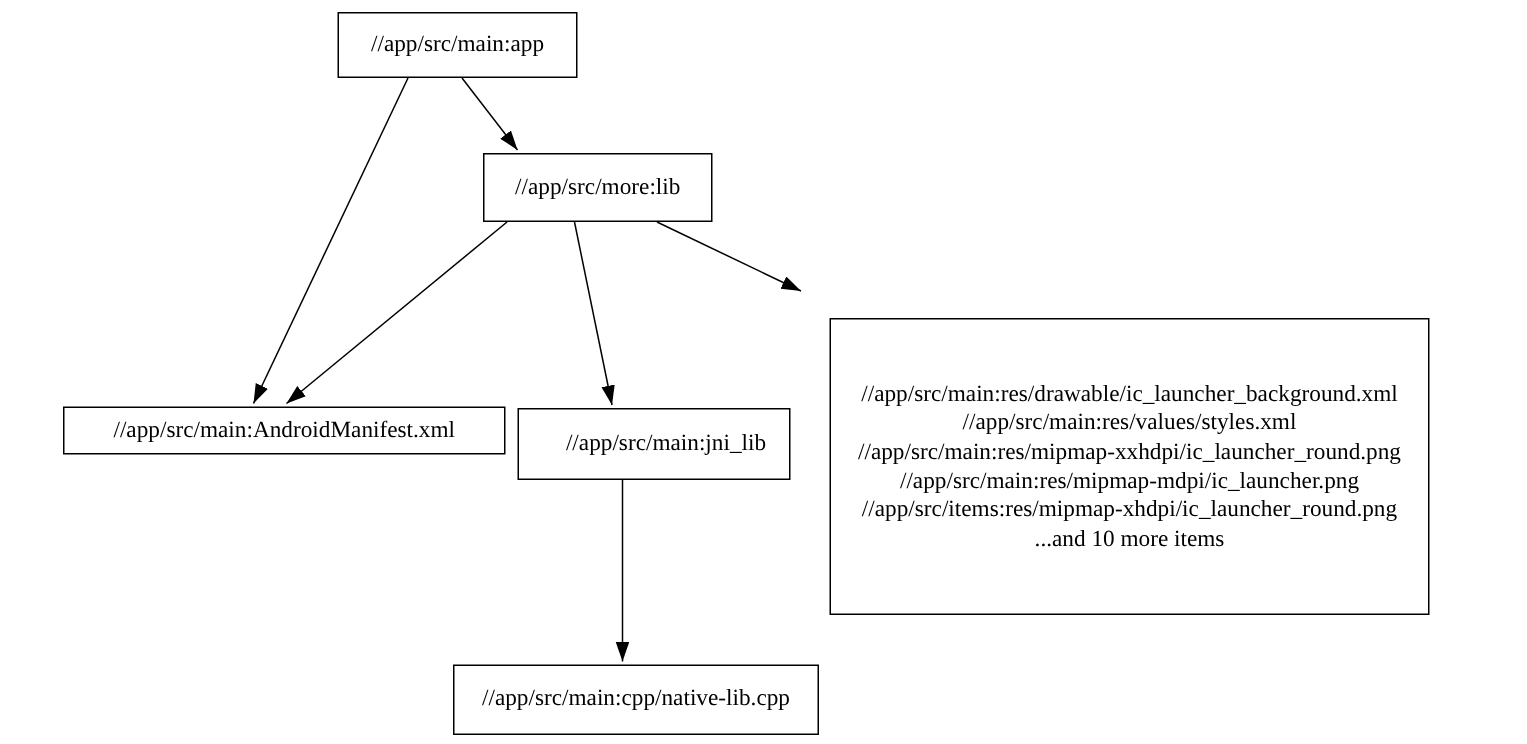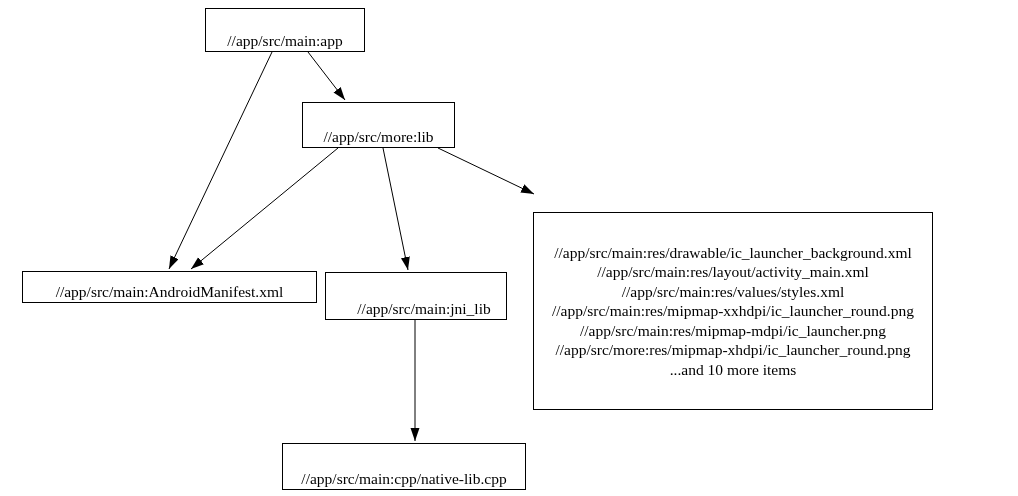--- a/index.html
+++ b/index.html
@@ -22,26 +22,27 @@
     top: 0;
     width: 1018px;
     height: 496px;
   }
   .node {
     position: absolute;
     box-sizing: border-box;
     border: 1px solid #000000;
     background: #ffffff;
     display: flex;
-    align-items: flex-end;
+    align-items: center;
     justify-content: center;
     text-align: center;
     font-size: 15.5px;
     line-height: 1.2;
     white-space: nowrap;
+    margin-left: 20px;
   }
   .node-app      { left: 205px; top: 8px;   width: 160px; height: 44px; }
   .node-lib      { left: 302px; top: 102px; width: 153px; height: 46px; }
   .node-manifest { left: 22px;   top: 271px; width: 295px; height: 32px; }
   .node-jni      { left: 325px; top: 272px; width: 182px; height: 48px; padding-left: 16px; }
   .node-res      { left: 533px; top: 212px; width: 400px; height: 198px;
                    flex-direction: column; justify-content: center; }
   .node-native   { left: 282px; top: 443px; width: 244px; height: 47px; }
   .res-line {
     display: block;
@@ -82,25 +83,24 @@
   <div class="node node-manifest">
     <span>//app/src/main:AndroidManifest.xml</span>
   </div>
 
   <div class="node node-jni">
     <span>//app/src/main:jni_lib</span>
   </div>
 
   <div class="node node-res">
     <span class="res-line">//app/src/main:res/drawable/ic_launcher_background.xml</span>
-    <span class="res-line">//app/src/main:res/layout/activity_main.xml</span>
     <span class="res-line">//app/src/main:res/values/styles.xml</span>
     <span class="res-line">//app/src/main:res/mipmap-xxhdpi/ic_launcher_round.png</span>
     <span class="res-line">//app/src/main:res/mipmap-mdpi/ic_launcher.png</span>
-    <span class="res-line">//app/src/more:res/mipmap-xhdpi/ic_launcher_round.png</span>
+    <span class="res-line">//app/src/items:res/mipmap-xhdpi/ic_launcher_round.png</span>
     <span class="res-line">...and 10 more items</span>
   </div>
 
   <div class="node node-native">
     <span>//app/src/main:cpp/native-lib.cpp</span>
   </div>
 
 </div>
 
 </body></html>

